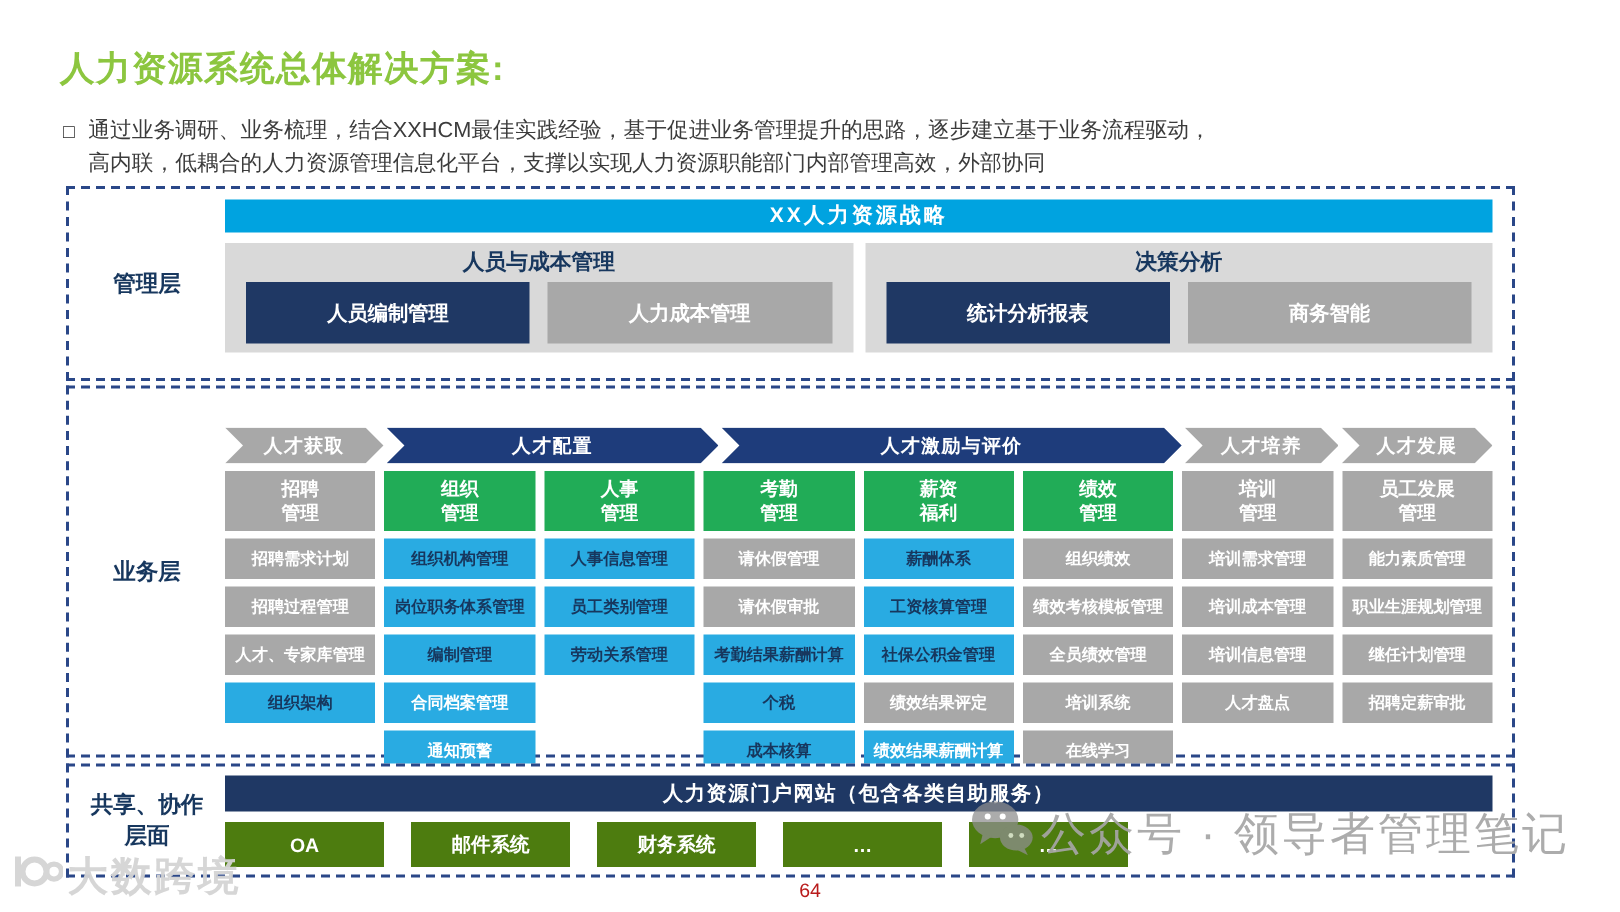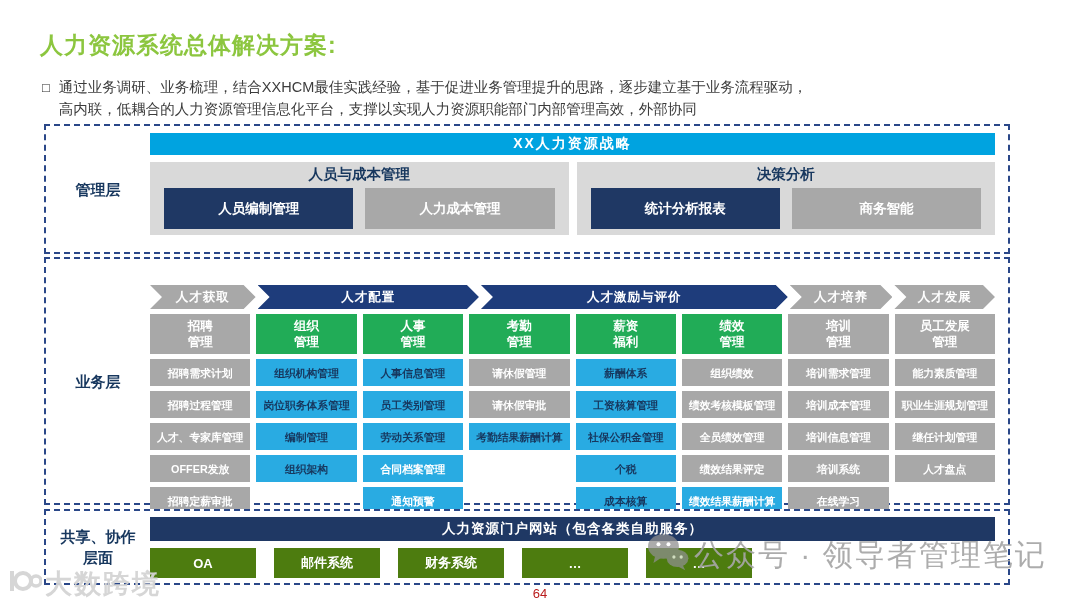--- a/index.html
+++ b/index.html
@@ -154,21 +154,20 @@
           <div class="cell gray">培训成本管理</div>
           <div class="cell gray">职业生涯规划管理</div>
           <div class="cell gray">人才、专家库管理</div>
           <div class="cell cyan">编制管理</div>
           <div class="cell cyan">劳动关系管理</div>
           <div class="cell cyan">考勤结果薪酬计算</div>
           <div class="cell cyan">社保公积金管理</div>
           <div class="cell gray">全员绩效管理</div>
           <div class="cell gray">培训信息管理</div>
           <div class="cell gray">继任计划管理</div>
-          <div class="cell gray">OFFER发放</div>
           <div class="cell cyan">组织架构</div>
           <div class="cell cyan-white">合同档案管理</div>
           <div class="cell empty"></div>
           <div class="cell cyan">个税</div>
           <div class="cell gray">绩效结果评定</div>
           <div class="cell gray">培训系统</div>
           <div class="cell gray">人才盘点</div>
           <div class="cell gray">招聘定薪审批</div>
           <div class="cell empty"></div>
           <div class="cell cyan-white">通知预警</div>

